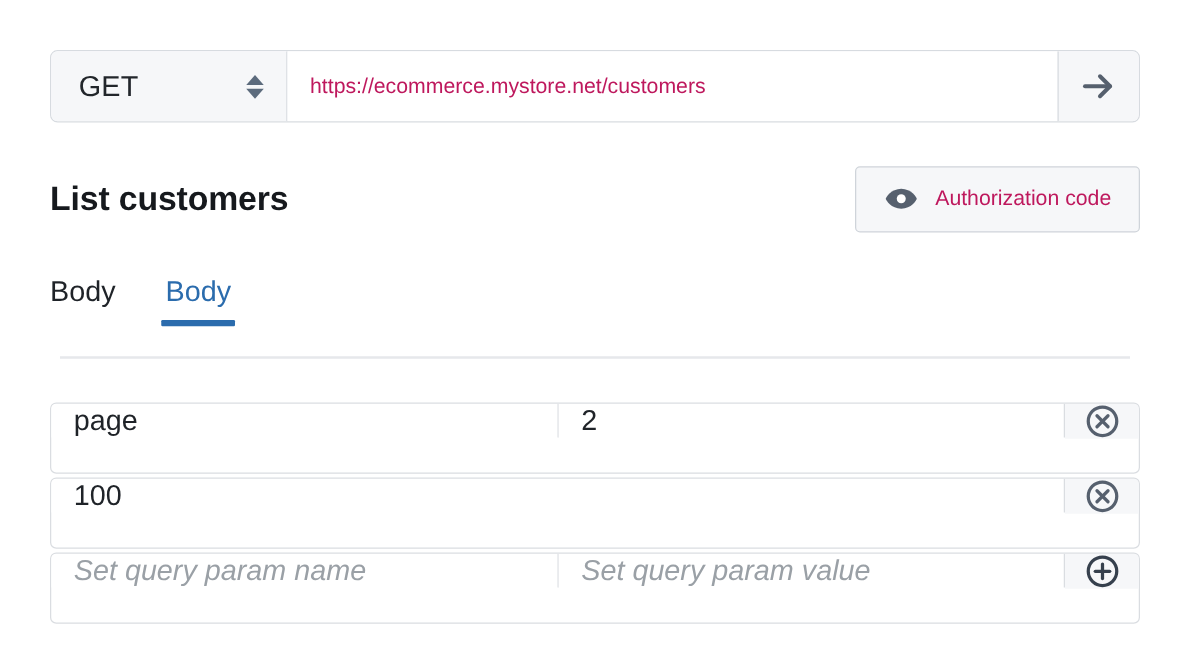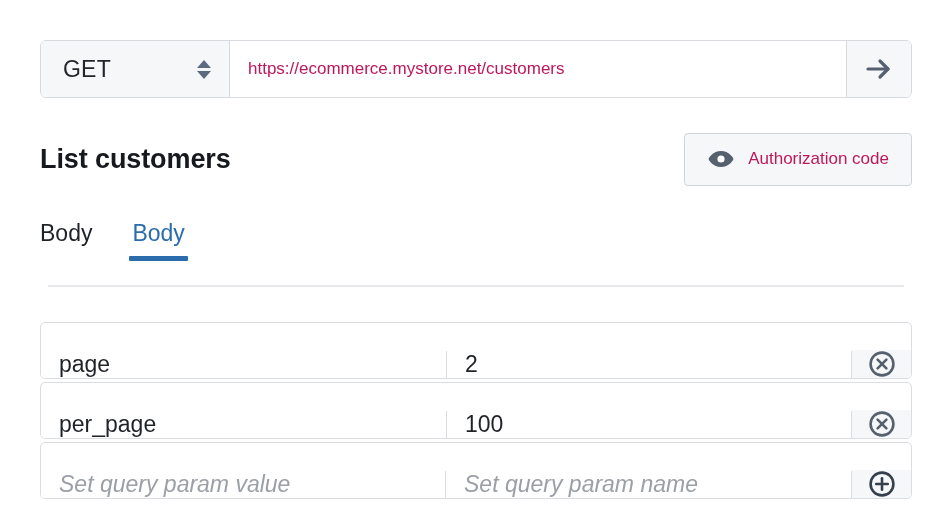--- a/index.html
+++ b/index.html
@@ -178,21 +178,21 @@
 
   
   .param-table {
     position: absolute;
     left: 40px;
     top: 322px;
     width: 872px;
   }
   .param-row {
     display: flex;
-    align-items: flex-end;
+    align-items: flex-start;
     height: 57px;
     border: 1px solid #dadde1;
     border-radius: 5px;
     box-sizing: border-box;
     background: #ffffff;
     margin-bottom: 3px;
     overflow: hidden;
   }
   .cell {
     display: flex;
@@ -287,36 +287,35 @@
           <svg width="28" height="28" viewBox="0 0 28 28" aria-hidden="true">
             <circle cx="14" cy="14" r="11.4" fill="none" stroke="#56606e" stroke-width="2.6"></circle>
             <line x1="9.6" y1="9.6" x2="18.4" y2="18.4" stroke="#56606e" stroke-width="2.6" stroke-linecap="round"></line>
             <line x1="18.4" y1="9.6" x2="9.6" y2="18.4" stroke="#56606e" stroke-width="2.6" stroke-linecap="round"></line>
           </svg>
         </span>
       </div>
     </div>
 
     <div class="param-row">
-      <div class="cell cell-name">per_page</div>
       <div class="cell cell-value">100</div>
       <div class="cell-action">
         <span>
           <svg width="28" height="28" viewBox="0 0 28 28" aria-hidden="true">
             <circle cx="14" cy="14" r="11.4" fill="none" stroke="#56606e" stroke-width="2.6"></circle>
             <line x1="9.6" y1="9.6" x2="18.4" y2="18.4" stroke="#56606e" stroke-width="2.6" stroke-linecap="round"></line>
             <line x1="18.4" y1="9.6" x2="9.6" y2="18.4" stroke="#56606e" stroke-width="2.6" stroke-linecap="round"></line>
           </svg>
         </span>
       </div>
     </div>
 
     <div class="param-row">
+      <div class="cell cell-name placeholder">Set query param name</div>
       <div class="cell cell-value placeholder">Set query param value</div>
-      <div class="cell cell-name placeholder">Set query param name</div>
       <div class="cell-action">
         <span>
           <svg width="28" height="28" viewBox="0 0 28 28" aria-hidden="true">
             <circle cx="14" cy="14" r="11.4" fill="none" stroke="#36404d" stroke-width="2.6"></circle>
             <line x1="14" y1="8.2" x2="14" y2="19.8" stroke="#36404d" stroke-width="2.6" stroke-linecap="round"></line>
             <line x1="8.2" y1="14" x2="19.8" y2="14" stroke="#36404d" stroke-width="2.6" stroke-linecap="round"></line>
           </svg>
         </span>
       </div>
     </div>

